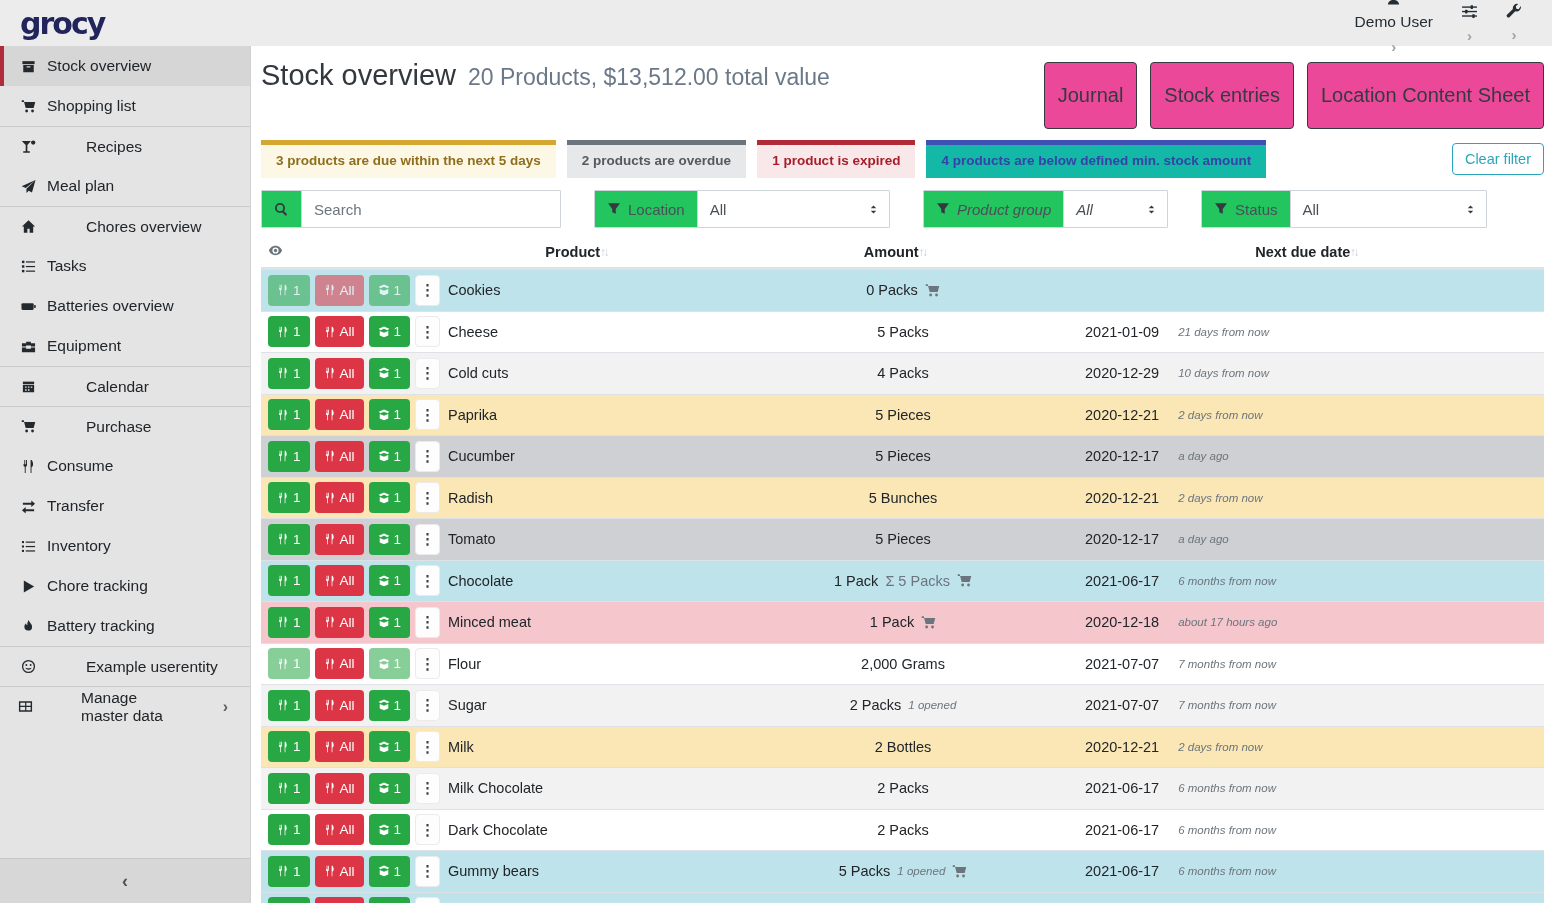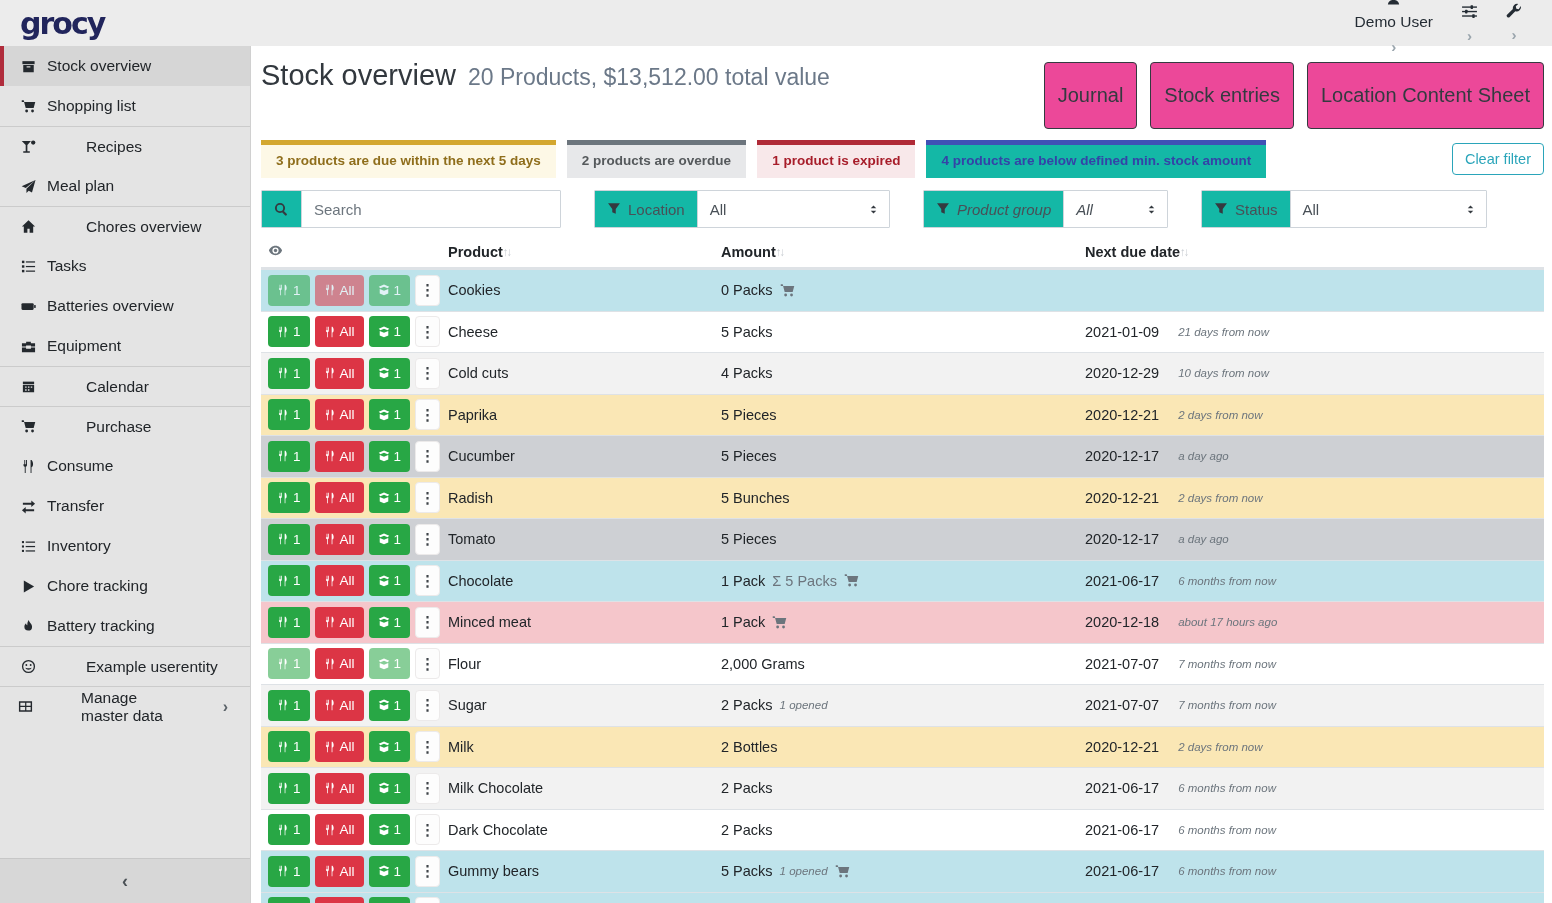--- a/index.html
+++ b/index.html
@@ -38,56 +38,56 @@
   .banner { border-top:5px solid; padding:8px 15px 10px 15px; font-size:13.5px; font-weight:700; cursor:pointer; white-space:nowrap; }
   .banner.warning   { border-color:#d3a730; background:#fdf8e6; color:#8f6e1c; }
   .banner.secondary { border-color:#6c757d; background:#e7e8ea; color:#55595c; }
   .banner.danger    { border-color:#b02a37; background:#f8e8ea; color:#a71d2a; }
   .banner.infoblue  { border-color:#3f51b5; background:#14b8a6; color:#3443a7; }
   .btn-clear-filter { margin-left:auto; background:#fff; border:1px solid #2aa5ba; color:#2aa5ba; border-radius:4px; font-size:14.5px; padding:7px 12px; font-family:inherit; cursor:pointer; }
 
   
   .filter-row { display:flex; margin-top:12px; gap:33px; }
   .igroup { display:flex; height:38px; border:1px solid #ced4da; border-radius:1px; overflow:hidden; background:#fff; }
-  .igroup .prepend { display:flex; align-items:center; gap:7px; background:#14b8a6; border-right:1px solid #ced4da; padding:0 12px; color:#495057; font-size:15px; }
+  .igroup .prepend { display:flex; align-items:center; gap:7px; background:#22c55e; border-right:1px solid #ced4da; padding:0 12px; color:#495057; font-size:15px; }
   .prepend .icon { color:#343a40; font-size:14px; }
   .igroup input { border:0; outline:none; flex:1; font-size:15px; padding:0 12px; font-family:inherit; color:#495057; }
   .igroup input::placeholder { color:#6c757d; }
   .fake-select { flex:1; display:flex; align-items:center; justify-content:space-between; padding:0 10px 0 12px; font-size:15px; color:#495057; cursor:pointer; }
   .updown { color:#343a40; font-size:11px; }
   .g-search { width:300px; }
   .g-loc { width:296px; }
   .g-pg { width:245px;font-style:italic; }
   .g-status { width:286px; }
 
   
   .stock-table { margin-top:9px; }
   .thead { display:flex; align-items:center; height:32px; border-bottom:2px solid #dee2e6; font-weight:700; font-size:14.5px; color:#212529; }
   .col-a { width:187px; padding-left:7px; }
   .col-p { width:273px; }
   .col-am { width:364px; }
   .col-d { flex:1; }
-  .hcell { display:flex; align-items:center; justify-content:flex-start; padding-right:16px; cursor:pointer; }
+  .hcell { display:flex; align-items:center; justify-content:center; padding-right:16px; cursor:pointer; }
   .sort { color:#c6cbd0; font-size:11.5px; letter-spacing:-2px; font-weight:400; }
   .eye { color:#6c757d; font-size:15px; }
 
   .trow { display:flex; align-items:center; height:41.5px; border-top:1px solid #dee2e6; font-size:14.5px; }
   .trow.stripe { background:#f2f2f2; }
   .trow.status-info { background:#bee3eb; }
   .trow.status-warning { background:#fae7b5; }
   .trow.status-secondary { background:#ced0d4; }
   .trow.status-danger { background:#f5c6cb; }
   .actions { display:flex; align-items:center; gap:5px; }
   .rbtn { display:inline-flex; align-items:center; gap:4px; height:31px; padding:0 9px; border-radius:4px; color:#fff; font-size:13.5px; border:0; cursor:pointer; font-family:inherit; }
   .rbtn .icon { font-size:12px; }
   .rbtn.green { background:#28a745; }
   .rbtn.red { background:#dc3545; }
   .rbtn.off { opacity:.55; }
   .dots-btn { height:31px; width:25px; background:#fdfdfd; border:1px solid #eceaea; border-radius:4px; color:#3f4449; font-size:15px; font-weight:700; display:inline-flex; align-items:center; justify-content:center; cursor:pointer; }
-  .amt-wrap { display:flex; align-items:center; gap:7px; }
+  .amt-wrap { display:flex; align-items:center; gap:7px;justify-content:center; }
   .muted { color:#6c757d; }
   .small-italic { font-size:11.5px; font-style:italic; color:#6c757d; }
   .cart-sm { color:#6c757d; font-size:15px; cursor:pointer; }
   .date-wrap { display:flex; align-items:center; gap:19px; }
   .partial-row { height:5px; border-top:1px solid #dee2e6; background:#bee3eb; }
 </style>
 </head>
 <body>
 
 <div class="topbar">

